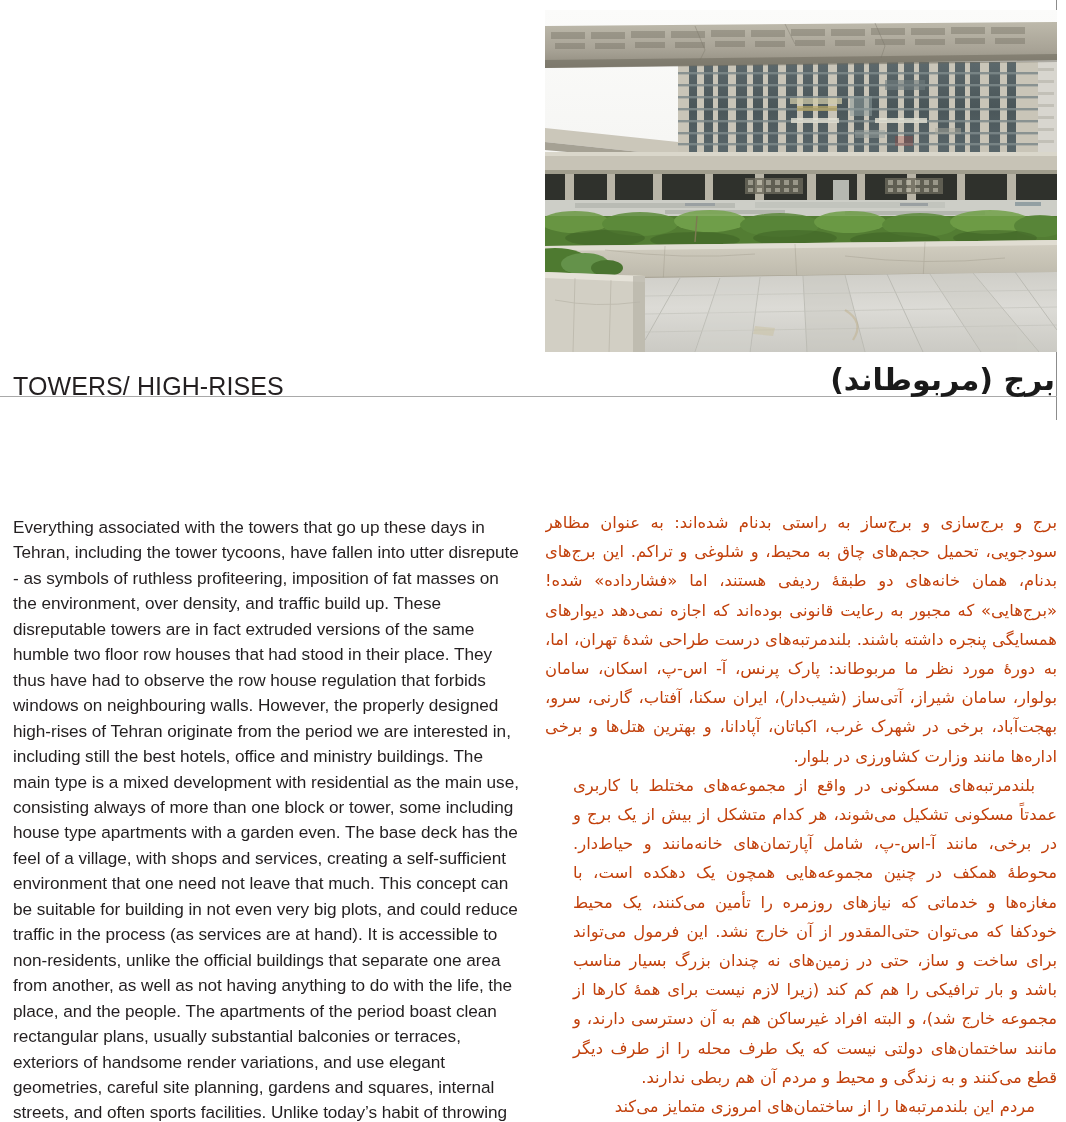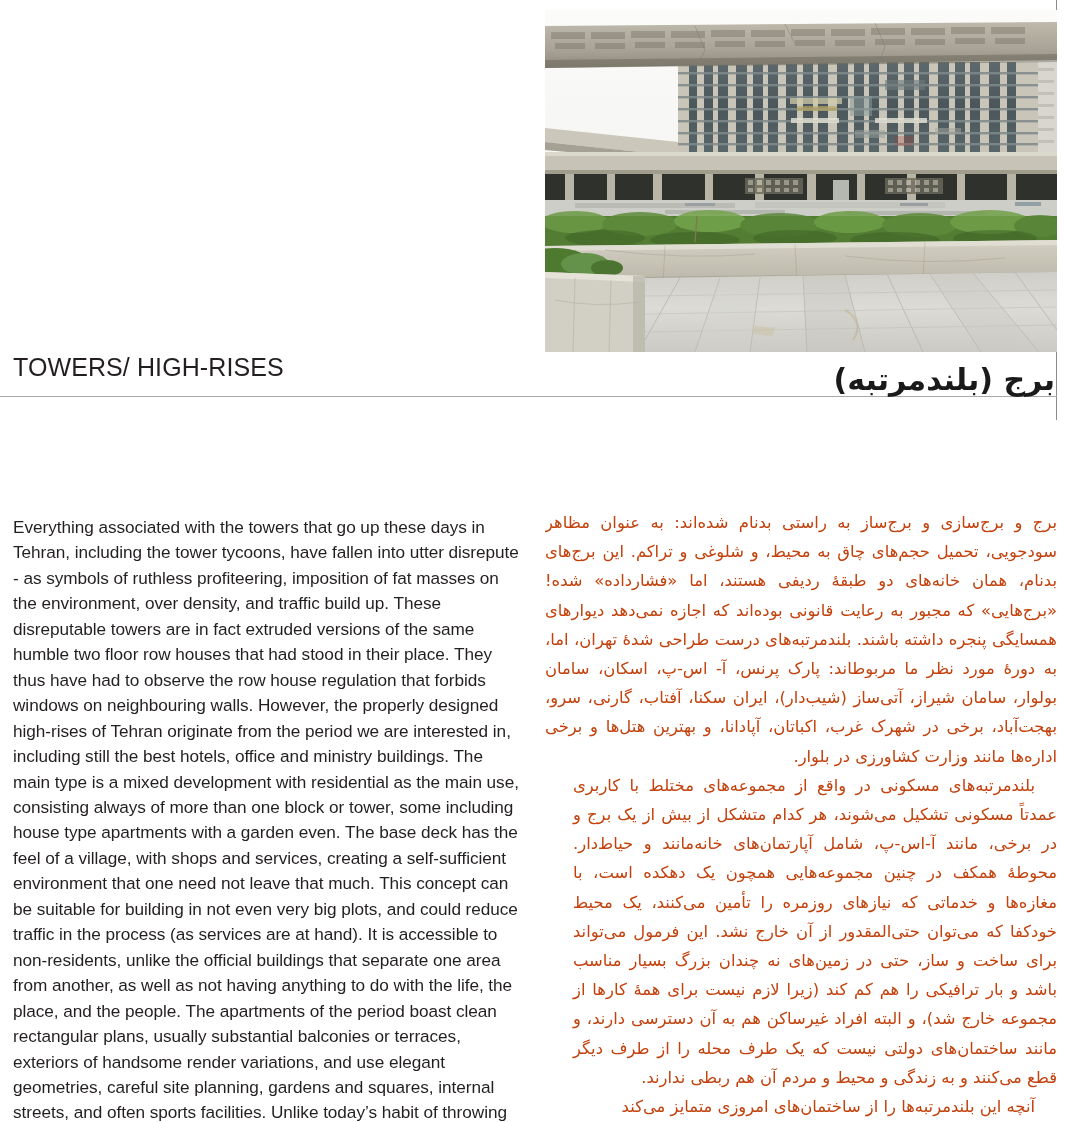--- a/index.html
+++ b/index.html
@@ -60,21 +60,21 @@
     position: absolute;
     left: 0px;
     top: 396px;
     width: 1057px;
     height: 1px;
     background: #a9a9a9;
   }
   .title-en {
     position: absolute;
     left: 13px;
-    top: 353px;
+    top: 372px;
     font-size: 25px;
     font-weight: 400;
     letter-spacing: 0.1px;
     color: #231f20;
     white-space: nowrap;
   }
   .title-fa {
     position: absolute;
     right: 11px;
     top: 362px;
@@ -428,25 +428,25 @@
         <path d="M300,300 Q320,312 308,330" stroke="#bfae85" stroke-width="2.2" fill="none" opacity="0.45"></path>
         <path d="M210,316 L230,318 L228,326 L208,324 Z" fill="#c9bd96" opacity="0.4"></path>
       </g>
     </svg>
   </div>
 
   <div class="title-rule"></div>
 
   <div class="title-en">TOWERS/ HIGH-RISES</div>
 
-  <div class="title-fa">برج (بلندمرتبه)</div>
+  <div class="title-fa">برج (مربوطاند)</div>
 
   <div class="col-en">
     <p>Everything associated with the towers that go up these days in Tehran, including the tower tycoons, have fallen into utter disrepute - as symbols of ruthless profiteering, imposition of fat masses on the environment,  over density, and traffic build up. These disreputable towers are in fact extruded versions of the same humble two floor row houses that had stood in their place. They thus have had to observe the row house regulation that forbids windows on neighbouring walls. However, the properly designed high-rises of Tehran originate from the period we are interested in, including still the best hotels, office and ministry buildings. The main type is a mixed development with residential as the main use, consisting always of more than one block or tower, some including house type apartments with a garden even. The base deck has the feel of a village, with shops and services, creating a self-sufficient environment that one need not leave that much. This concept can be suitable for building in not even very big plots, and could reduce traffic in the process (as services are at hand). It is accessible to non-residents, unlike the official buildings that separate one area from another, as well as not having anything to do with the life, the place, and the people. The apartments of the period boast clean rectangular plans, usually substantial balconies or terraces, exteriors of handsome render variations, and use elegant geometries, careful site planning, gardens and squares, internal streets, and often sports facilities. Unlike today’s habit of throwing in everything, their public areas are open, simple and unobstructed. The lobbies are similarly spacious, clean and elegant. The engineering was world standard; a sign at</p>
   </div>
 
   <div class="col-fa">
     <p>برج و برج‌سازی و برج‌ساز به راستی بدنام شده‌اند: به عنوان مظاهر سودجویی، تحمیل حجم‌های  چاق به محیط، و شلوغی و تراکم. این برج‌های بدنام، همان خانه‌های دو طبقۀ ردیفی هستند، اما «فشارداده» شده! «برج‌هایی» که مجبور به رعایت قانونی بوده‌اند که اجازه نمی‌دهد دیوارهای همسایگی پنجره داشته باشند. بلندمرتبه‌های درست طراحی شدۀ تهران، اما، به دورۀ مورد نظر ما مربوطاند: پارک پرنس، آ- اس-پ، اسکان، سامان بولوار، سامان شیراز، آتی‌ساز (شیب‌دار)، ایران سکنا، آفتاب، گارنی، سرو، بهجت‌آباد، برخی در شهرک غرب، اکباتان، آپادانا، و بهترین هتل‌ها و برخی اداره‌ها مانند وزارت کشاورزی در بلوار.</p>
     <p class="indent">بلندمرتبه‌های مسکونی در واقع از مجموعه‌های مختلط با کاربری عمدتاً مسکونی تشکیل می‌شوند، هر کدام متشکل از بیش از یک برج  و در برخی، مانند آ-اس-پ،  شامل آپارتمان‌های خانه‌مانند و حیاط‌دار. محوطۀ همکف در چنین مجموعه‌هایی همچون یک دهکده است، با مغازه‌ها و خدماتی که نیازهای روزمره را تأمین می‌کنند، یک محیط خودکفا که می‌توان حتی‌المقدور از آن خارج نشد. این فرمول می‌تواند برای ساخت و ساز، حتی در زمین‌های نه چندان بزرگ بسیار مناسب باشد و بار ترافیکی را هم کم کند (زیرا لازم نیست برای همۀ کارها از مجموعه خارج شد)، و البته افراد غیرساکن هم به آن دسترسی دارند، و مانند ساختمان‌های دولتی نیست که یک طرف محله را از طرف دیگر قطع می‌کنند و به زندگی و محیط و مردم آن هم ربطی ندارند.</p>
-    <p class="indent">آنچه این بلندمرتبه‌ها را از ساختمان‌های امروزی متمایز می‌کند</p>
+    <p class="indent">مردم این بلندمرتبه‌ها را از ساختمان‌های امروزی متمایز می‌کند</p>
   </div>
 
 </div>
 
 </body></html>

